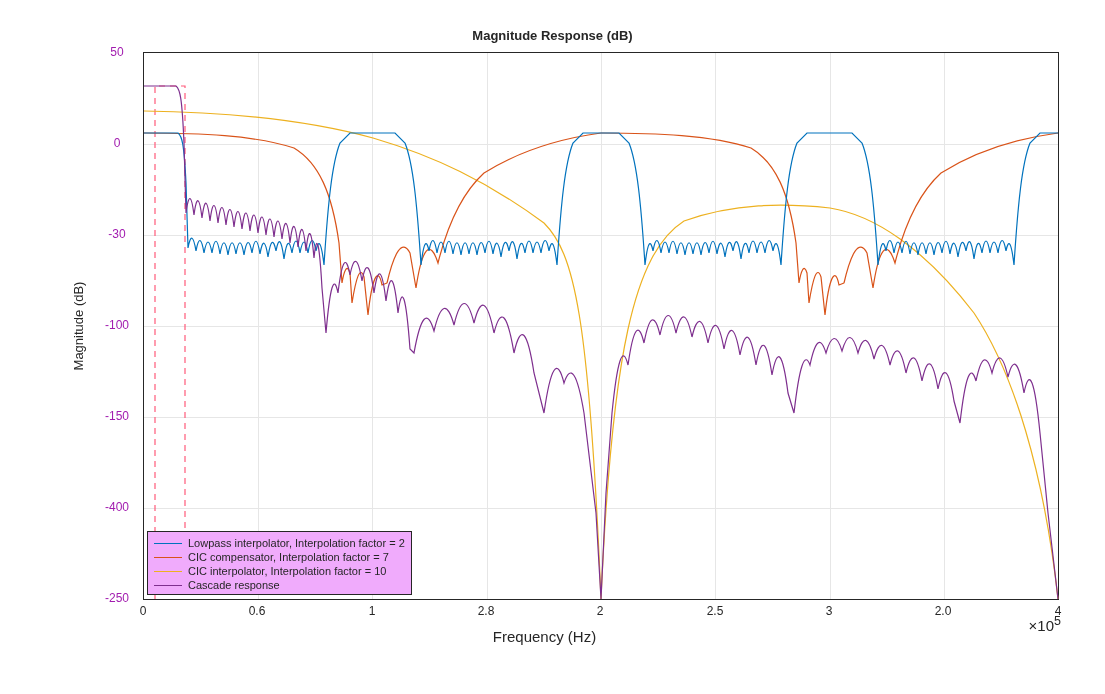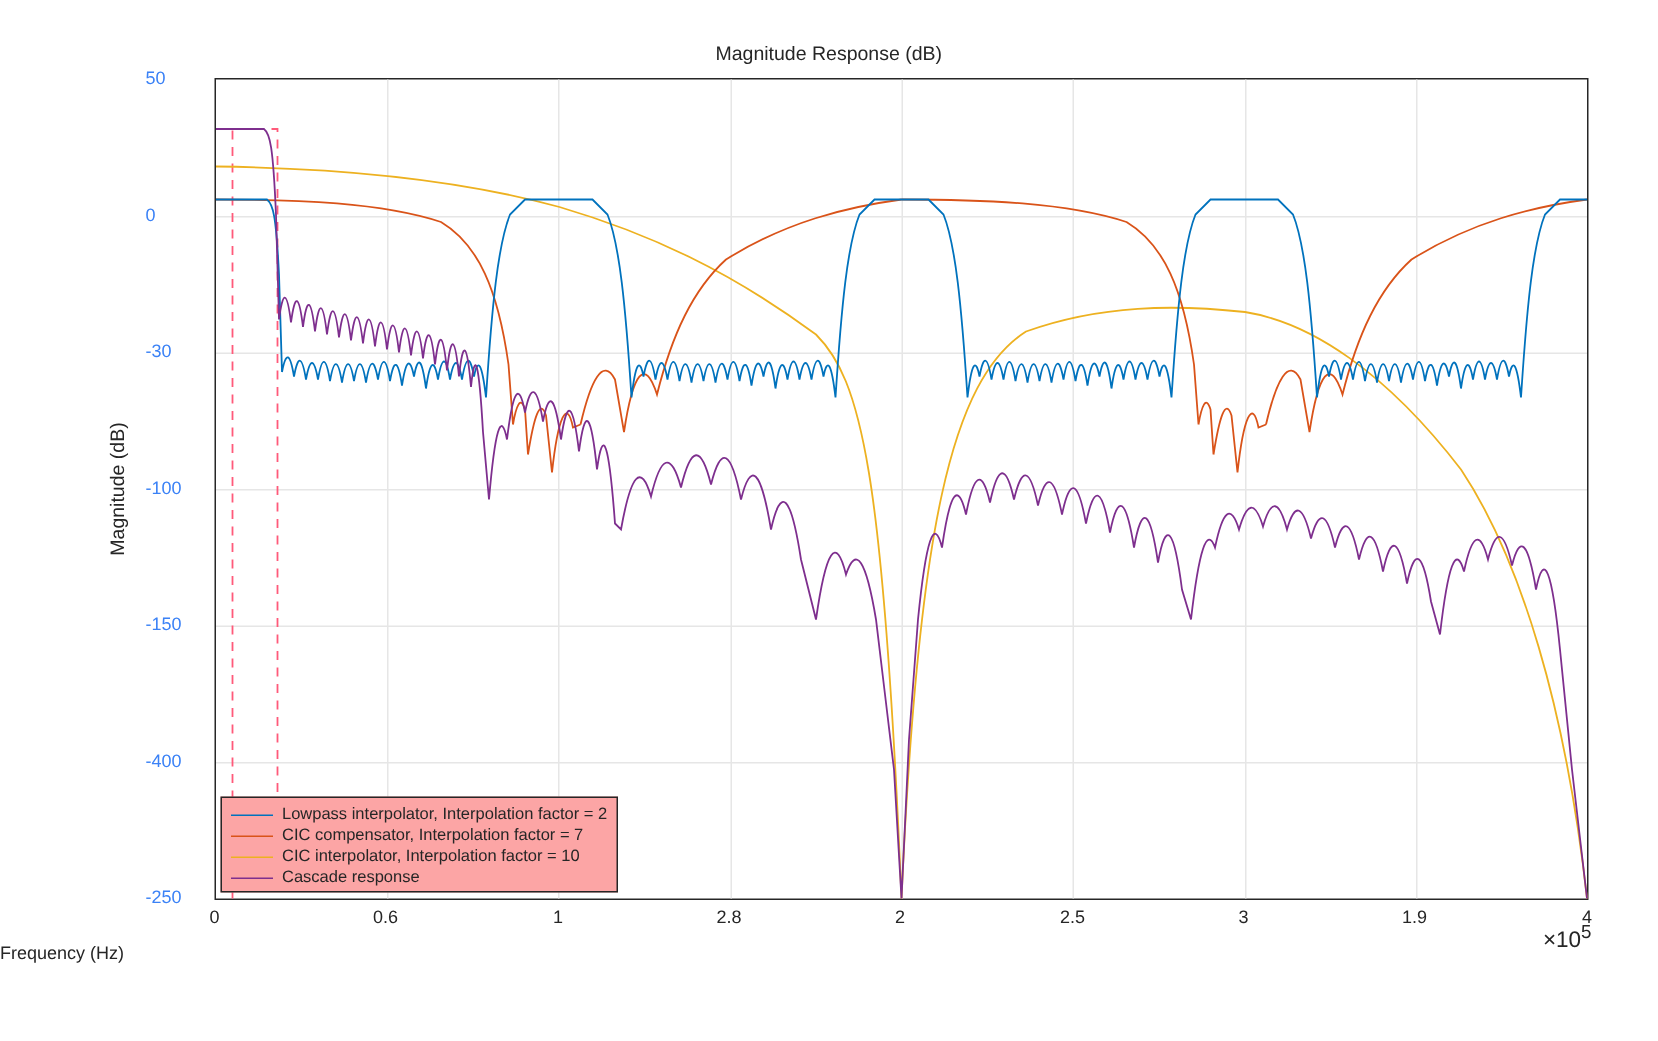--- a/index.html
+++ b/index.html
@@ -1,27 +1,27 @@
 <!DOCTYPE html>
 <html><head>
 <meta charset="utf-8">
 <style>
 html,body{margin:0;padding:0;width:1105px;height:694px;background:#fff;font-family:Arial,Helvetica,sans-serif;font-size:12px;color:#262626}
 .chart-wrap{position:absolute;left:0;top:0;width:1105px;height:694px}
-.title{position:absolute;left:0;right:0;top:28px;text-align:center;font-weight:normal;font-size:13px}
+.title{position:absolute;left:0;right:0;top:28px;text-align:center;font-weight:bold;font-size:13px}
 .plot-area{position:absolute;left:143px;top:52px;width:916px;height:548px;border:1px solid #262626;background:#fff;box-sizing:border-box}
 .grid-v,.grid-h{position:absolute;background:#e6e6e6}
 .grid-v{top:0;bottom:0;width:1px}
 .grid-h{left:0;right:0;height:1px}
 .xtick{position:absolute;top:604px;width:60px;text-align:center;font-size:12px;color:#262626;transform:translateX(-50%)}
-.ytick{position:absolute;right:968px;width:40px;text-align:left;font-size:12px;color:#3b82f6;transform:translateY(-50%)}
-.xlabel{position:absolute;left:0;right:16px;top:628px;text-align:left;font-size:12px}
+.ytick{position:absolute;right:968px;width:40px;text-align:center;font-size:12px;color:#a21caf;transform:translateY(-50%)}
+.xlabel{position:absolute;left:0;right:16px;top:628px;text-align:center;font-size:15px}
 .ylabel{position:absolute;left:78px;top:326px;transform:translate(-50%,-50%) rotate(-90deg);font-size:13px;white-space:nowrap}
 .xexp{position:absolute;right:44px;top:614px;font-size:15px}
-.legend{position:absolute;left:147px;top:531px;background:#fca5a5;border:1px solid #262626;padding:4px 6px 2px 6px;font-size:11px;line-height:14px}
+.legend{position:absolute;left:147px;top:531px;background:#f0abfc;border:1px solid #262626;padding:4px 6px 2px 6px;font-size:11px;line-height:14px}
 .legend-row{display:flex;align-items:center;height:14px}
 .swatch{width:28px;height:0;border-top:1.5px solid;margin-right:6px}
 svg.plot{position:absolute;left:0;top:0;width:914px;height:546px;overflow:visible}
 svg.plot path,svg.plot polyline{fill:none;stroke-width:1.2;vector-effect:non-scaling-stroke}
 </style>
 </head>
 <body>
 
 <div class="chart-wrap">
   <div class="title">Magnitude Response (dB)</div>
@@ -97,21 +97,21 @@
   <div class="ytick" style="top:507px">-400</div>
   <div class="ytick" style="top:598px">-250</div>
 
   <div class="xtick" style="left:143px">0</div>
   <div class="xtick" style="left:257px">0.6</div>
   <div class="xtick" style="left:372px">1</div>
   <div class="xtick" style="left:486px">2.8</div>
   <div class="xtick" style="left:600px">2</div>
   <div class="xtick" style="left:715px">2.5</div>
   <div class="xtick" style="left:829px">3</div>
-  <div class="xtick" style="left:943px">1.9</div>
+  <div class="xtick" style="left:943px">2.0</div>
   <div class="xtick" style="left:1058px">4</div>
 
   <div class="xlabel">Frequency (Hz)</div>
   <div class="ylabel">Magnitude (dB)</div>
   <div class="xexp">
     <span>×10</span><sup>5</sup>
   </div>
 
   <div class="legend">
     <div class="legend-row">

